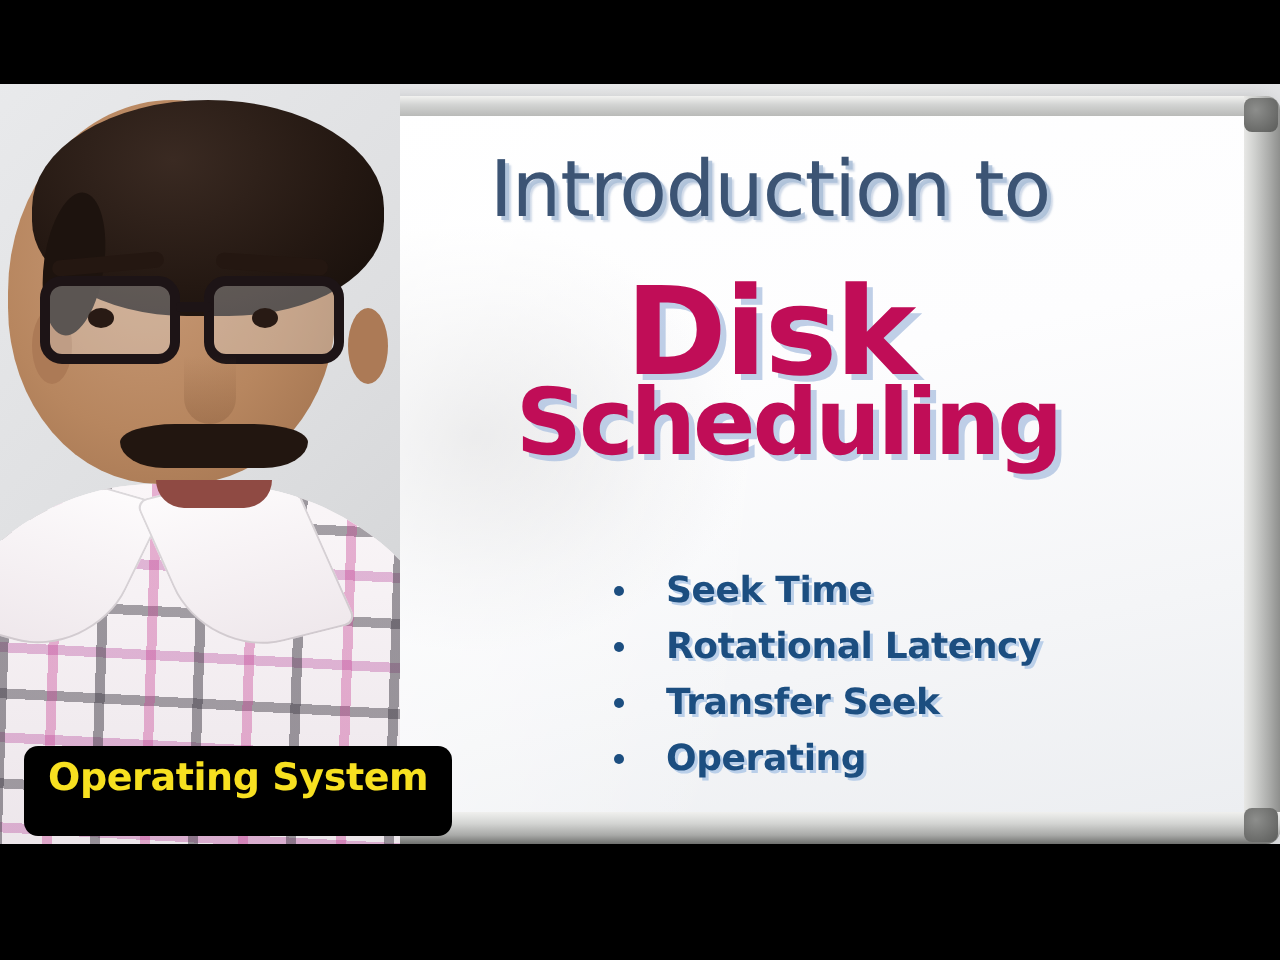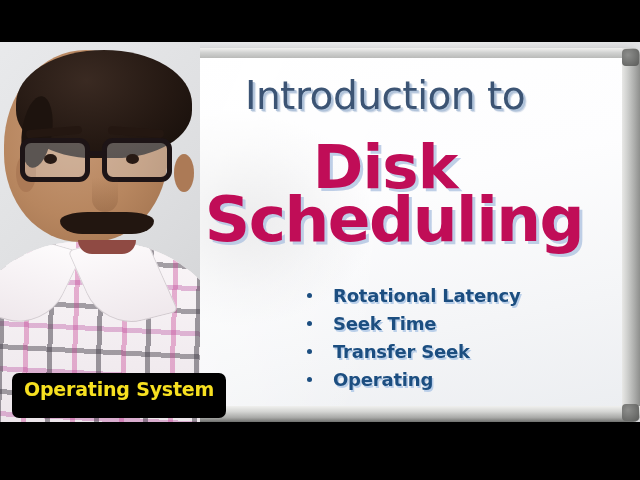--- a/index.html
+++ b/index.html
@@ -146,21 +146,21 @@
     text-shadow: 3px 3px 0 rgba(175,195,225,.80);
     margin-top: 12px;
   }
   .title-scheduling {
     position: absolute;
     left: 18px; right: 22px;
     top: 140px;
     text-align: center;
     font-family: "DejaVu Sans", sans-serif;
     font-weight: bold;
-    font-size: 63px;
+    font-size: 46px;
     line-height: 1;
     letter-spacing: -1.5px;
     color: #c00d57;
     text-shadow: 3px 3px 0 rgba(175,195,225,.80);
   }
 
   
   .bullets {
     position: absolute;
     left: 155px;
@@ -394,25 +394,25 @@
     </div>
 
     <div class="slide">
       <div class="title-intro">Introduction to</div>
       <div class="title-disk">Disk</div>
       <div class="title-scheduling">Scheduling</div>
 
       <ul class="bullets">
         <li>
           <span class="dot"></span>
-          <span>Rotational Latency</span>
+          <span>Seek Time</span>
         </li>
         <li>
           <span class="dot"></span>
-          <span>Seek Time</span>
+          <span>Rotational Latency</span>
         </li>
         <li>
           <span class="dot"></span>
           <span>Transfer Seek</span>
         </li>
         <li>
           <span class="dot"></span>
           <span>Operating</span>
         </li>
       </ul>

